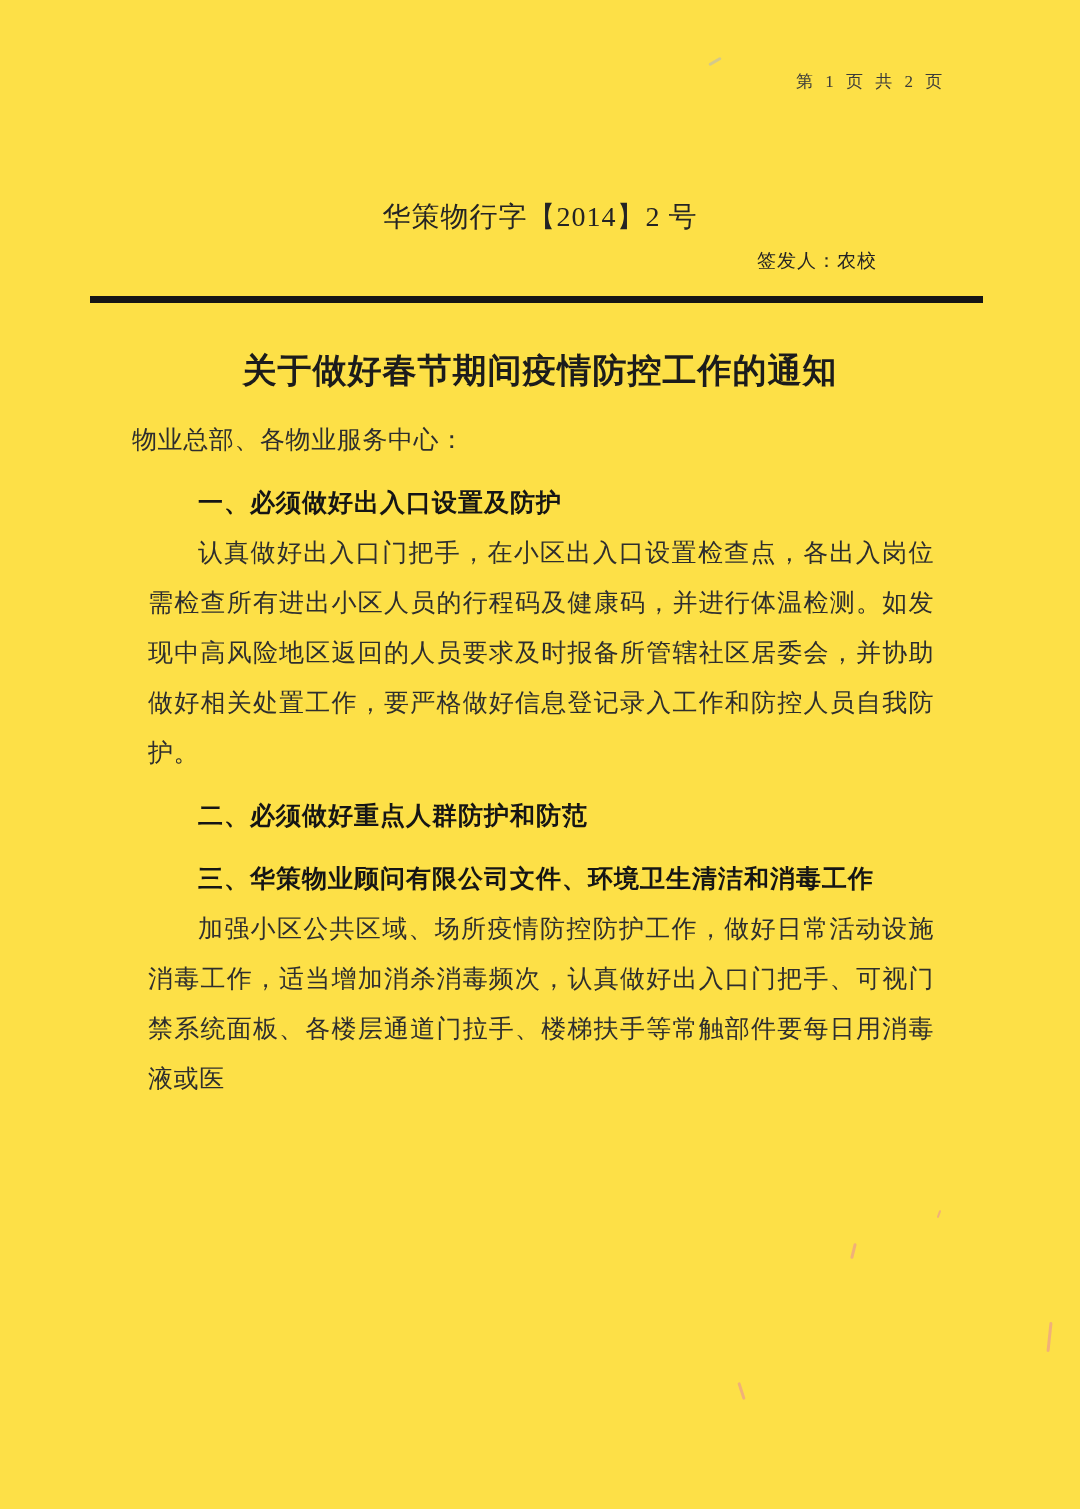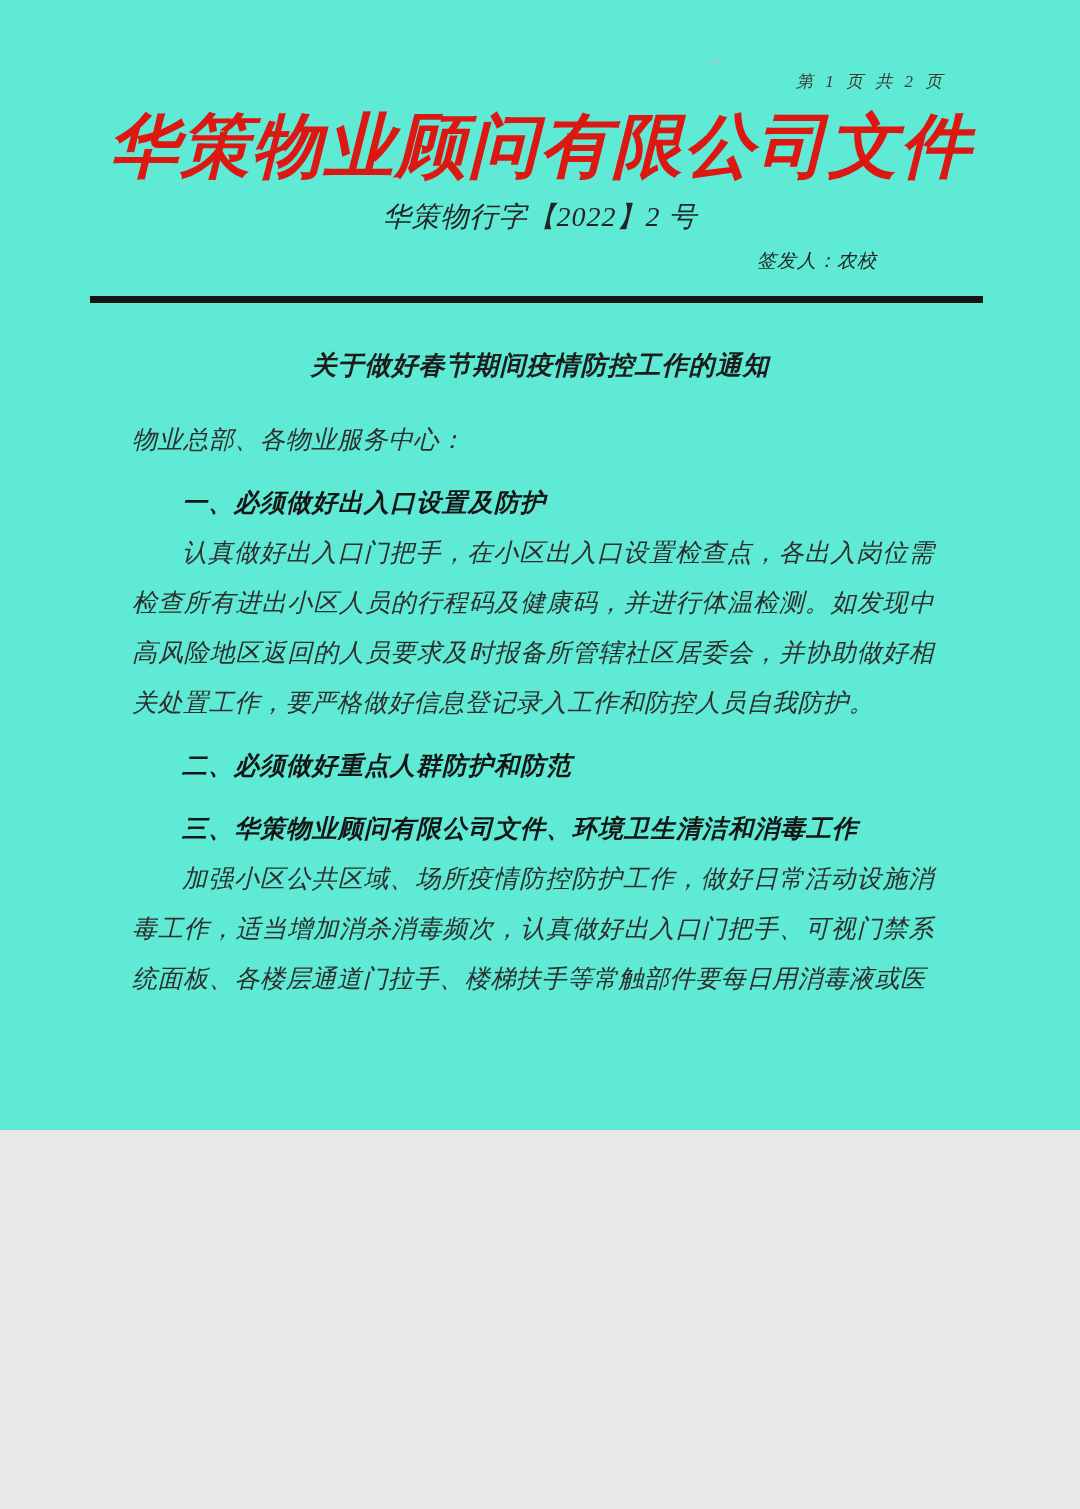--- a/index.html
+++ b/index.html
@@ -1,24 +1,23 @@
 <!DOCTYPE html>
 <html><head>
 <meta charset="utf-8">
 <style>
   html,body { margin:0; padding:0; background:#e8e8e8; }
   .page {
     position:relative;
-    width:1080px; height:1130px;
+    width:1080px; height:1509px;
     margin:0 auto;
-    background:#5eead4;
+    background:#fde047;
     font-family:"Liberation Serif","DejaVu Serif",serif;
     color:#2b2b2b;
     overflow:hidden;
-    font-style:italic;
   }
   .page-no {
     position:absolute; top:70px; left:796px;
     font-size:17px; letter-spacing:4px; color:#3a3a3a;
     white-space:nowrap;
   }
   .org-title {
     position:absolute; top:100px; left:0; width:100%;
     text-align:center;
     font-size:70px; font-weight:bold;
@@ -39,35 +38,35 @@
   }
   .rule {
     position:absolute; top:296px; left:90px;
     width:893px; height:7px;
     background:#151515;
   }
   .doc-title {
     position:absolute; top:348px; left:0; width:100%;
     margin:0;
     text-align:center;
-    font-size:26px; font-weight:bold; letter-spacing:1px;
+    font-size:34px; font-weight:bold; letter-spacing:1px;
     color:#1c1c1c;
     white-space:nowrap;
   }
   .body-text {
     position:absolute; top:415px; left:132px;
     width:802px;
     font-size:25px; line-height:50px; letter-spacing:0.6px;
     color:#2e2e2e;
     text-align:justify;
     text-justify:inter-character;
   }
   .salutation { text-indent:0; }
   .para { margin:0; text-indent:2em; }
-  .section { margin-top:13px; }
+  .section { margin-top:13px;margin-left:16px; }
   .sec-heading {
     text-indent:2em;
     font-weight:bold;
     color:#151515;
     letter-spacing:1px;
   }
   
   .artifact { position:absolute; background:#e88aa0; opacity:0.55; border-radius:2px; }
   .a1 { top:1243px; left:852px; width:3px;  height:16px; transform:rotate(14deg); }
   .a2 { top:1322px; left:1048px; width:3px; height:30px; transform:rotate(6deg); }
@@ -79,23 +78,22 @@
     transform:rotate(-30deg); border-radius:2px;
   }
 </style>
 </head>
 <body>
 
 <div class="page">
 
   <div class="page-no">第 1 页 共 2 页</div>
 
-  <div class="org-title">华策物业顾问有限公司文件</div>
 
-  <div class="doc-no">华策物行字【2022】2 号</div>
+  <div class="doc-no">华策物行字【2014】2 号</div>
 
   <div class="issuer">签发人：农校</div>
 
   <div class="rule"></div>
 
   <h1 class="doc-title">关于做好春节期间疫情防控工作的通知</h1>
 
   <div class="body-text">
 
     <div class="salutation">物业总部、各物业服务中心：</div>

